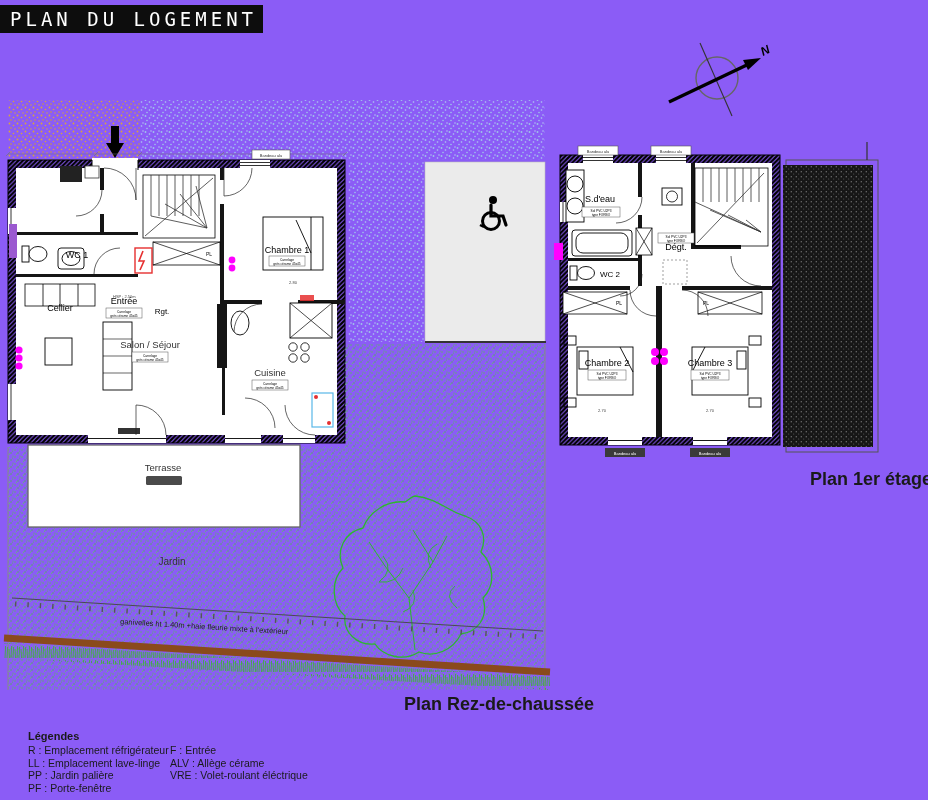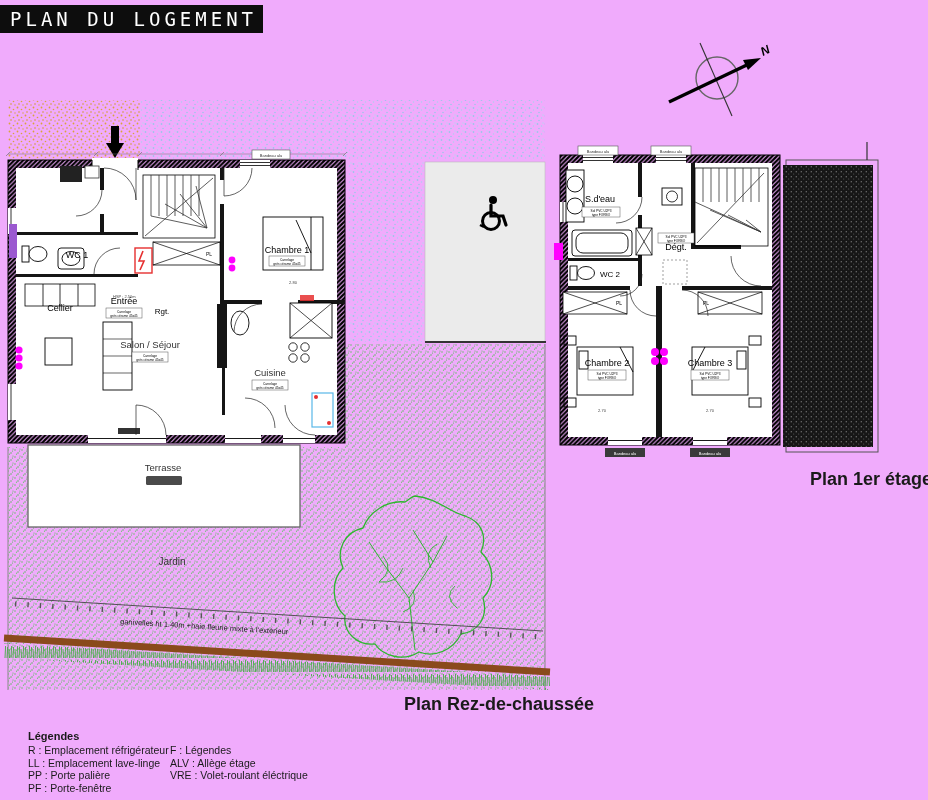--- a/index.html
+++ b/index.html
@@ -1,16 +1,16 @@
 <!DOCTYPE html>
 <html><head>
 <meta charset="utf-8">
 <style>
   html,body{margin:0;padding:0;background:#fff;}
-  .page{position:relative;width:928px;height:800px;background:#f0abfc;overflow:hidden;
+  .page{position:relative;width:928px;height:800px;background:#8b5cf6;overflow:hidden;
         font-family:"Liberation Sans",sans-serif;color:#1a1a1a;}
   .title-banner{position:absolute;left:0;top:5px;width:263px;height:28px;background:#0d0d0d;
         color:#fff;font-family:"DejaVu Sans Mono",monospace;font-size:19px;letter-spacing:4px;
         line-height:29px;padding-left:10px;box-sizing:border-box;white-space:nowrap;}
   .lot-banner{position:absolute;left:810px;top:0;width:118px;height:74px;background:#1c3f63;
         clip-path:polygon(16% 0,100% 0,100% 95%,2% 58%);}
   .lot-banner span{position:absolute;left:28px;top:20px;color:#fff;font-size:15px;font-weight:bold;}
   .caption{position:absolute;font-size:18px;font-weight:bold;color:#1a1a1a;white-space:nowrap;}
   .cap-gf{left:383px;top:694px;margin-left:21px;}
   .cap-1e{left:810px;top:469px;width:100px;text-align:center;}
@@ -427,24 +427,24 @@
 
   <div class="caption cap-gf">Plan Rez-de-chaussée</div>
   <div class="caption cap-1e">Plan 1er étage</div>
 
   <div class="legend">
     <div class="ltitle">Légendes</div>
     <div class="cols">
       <div class="c1">
         <div>R : Emplacement réfrigérateur</div>
         <div>LL : Emplacement lave-linge</div>
-        <div>PP : Porte palière</div>
+        <div>PP : Jardin palière</div>
         <div>PF : Porte-fenêtre</div>
       </div>
       <div class="c2">
-        <div>F : Légendes</div>
-        <div>ALV : Allège étage</div>
+        <div>F : Entrée</div>
+        <div>ALV : Allège cérame</div>
         <div>VRE : Volet-roulant éléctrique</div>
       </div>
     </div>
   </div>
 
 </div>
 
 </body></html>

